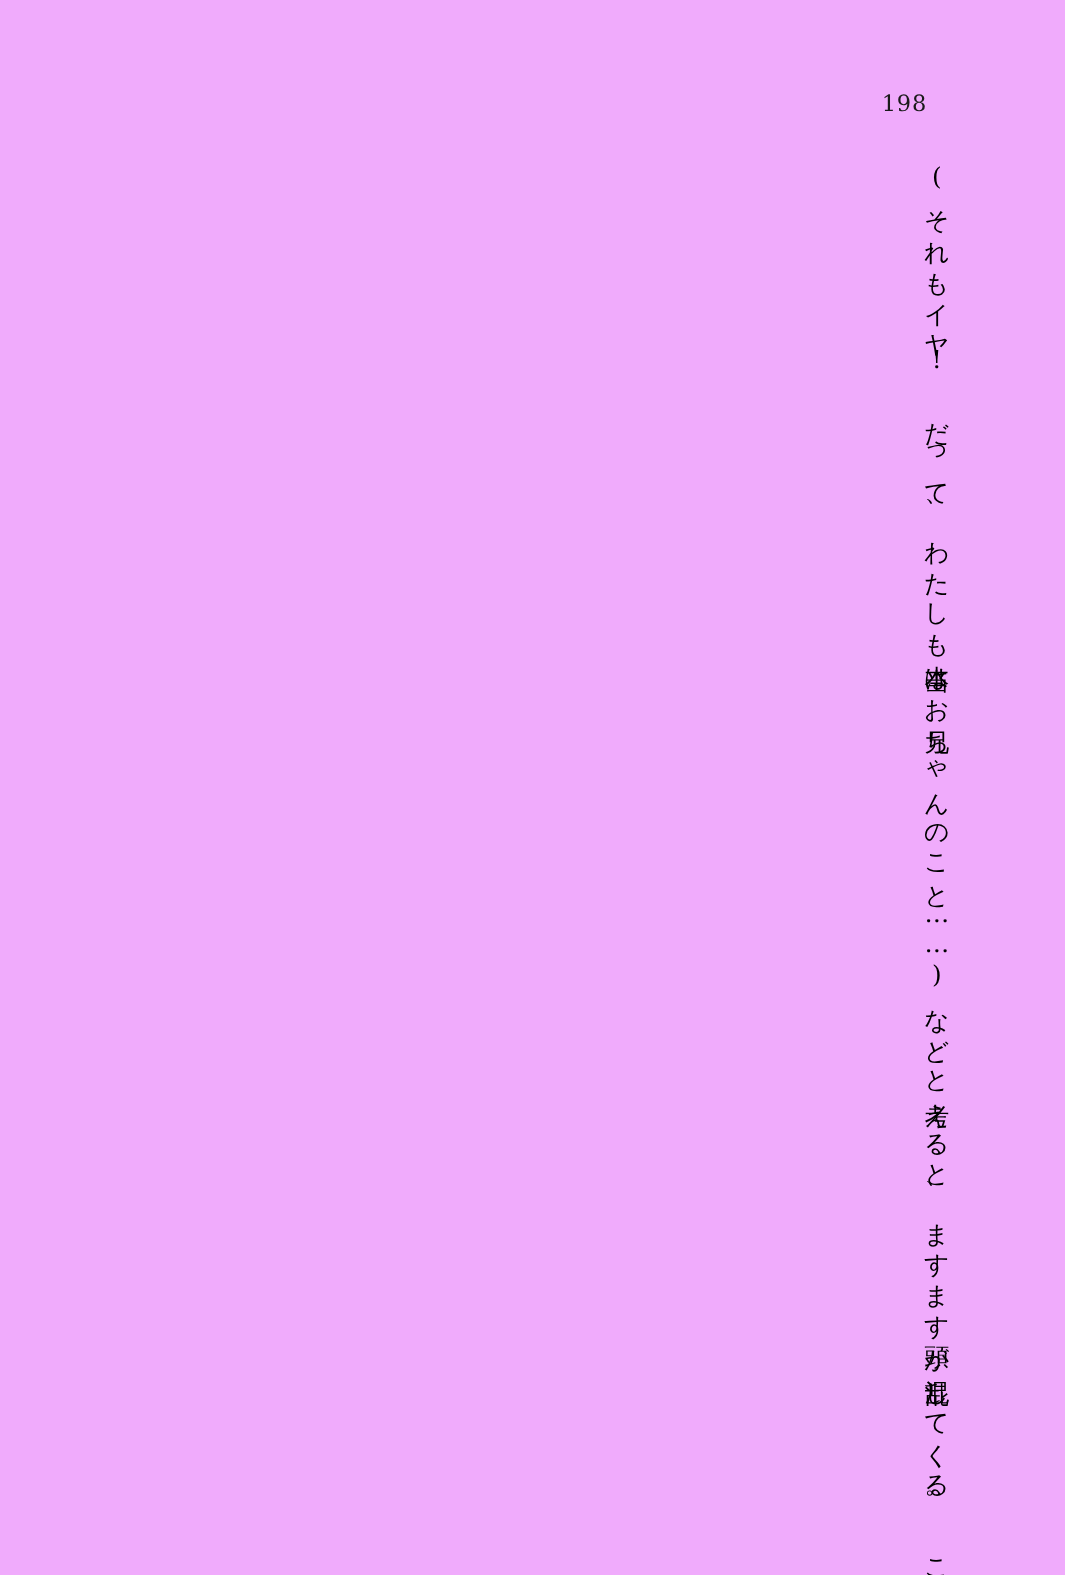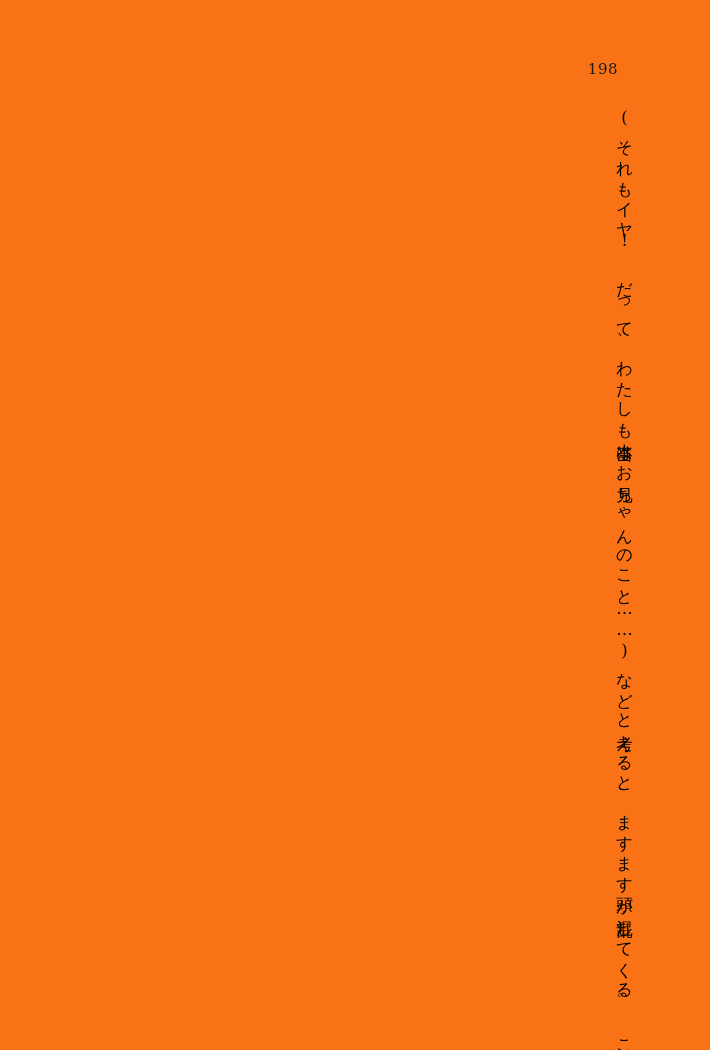--- a/index.html
+++ b/index.html
@@ -12,21 +12,21 @@
     height: 1050px;
     overflow: hidden;
     font-family: "DejaVu Serif", "Liberation Serif", serif;
     color: #000000;
   }
 
   #page {
     position: relative;
     width: 710px;
     height: 1050px;
-    background: #f97316;
+    background: #f0abfc;
   }
 
   
   #page-number {
     position: absolute;
     top: 60px;
     right: 92px;
     font-size: 15px;
     letter-spacing: 0.5px;
     font-family: "DejaVu Serif", "Liberation Serif", serif;

